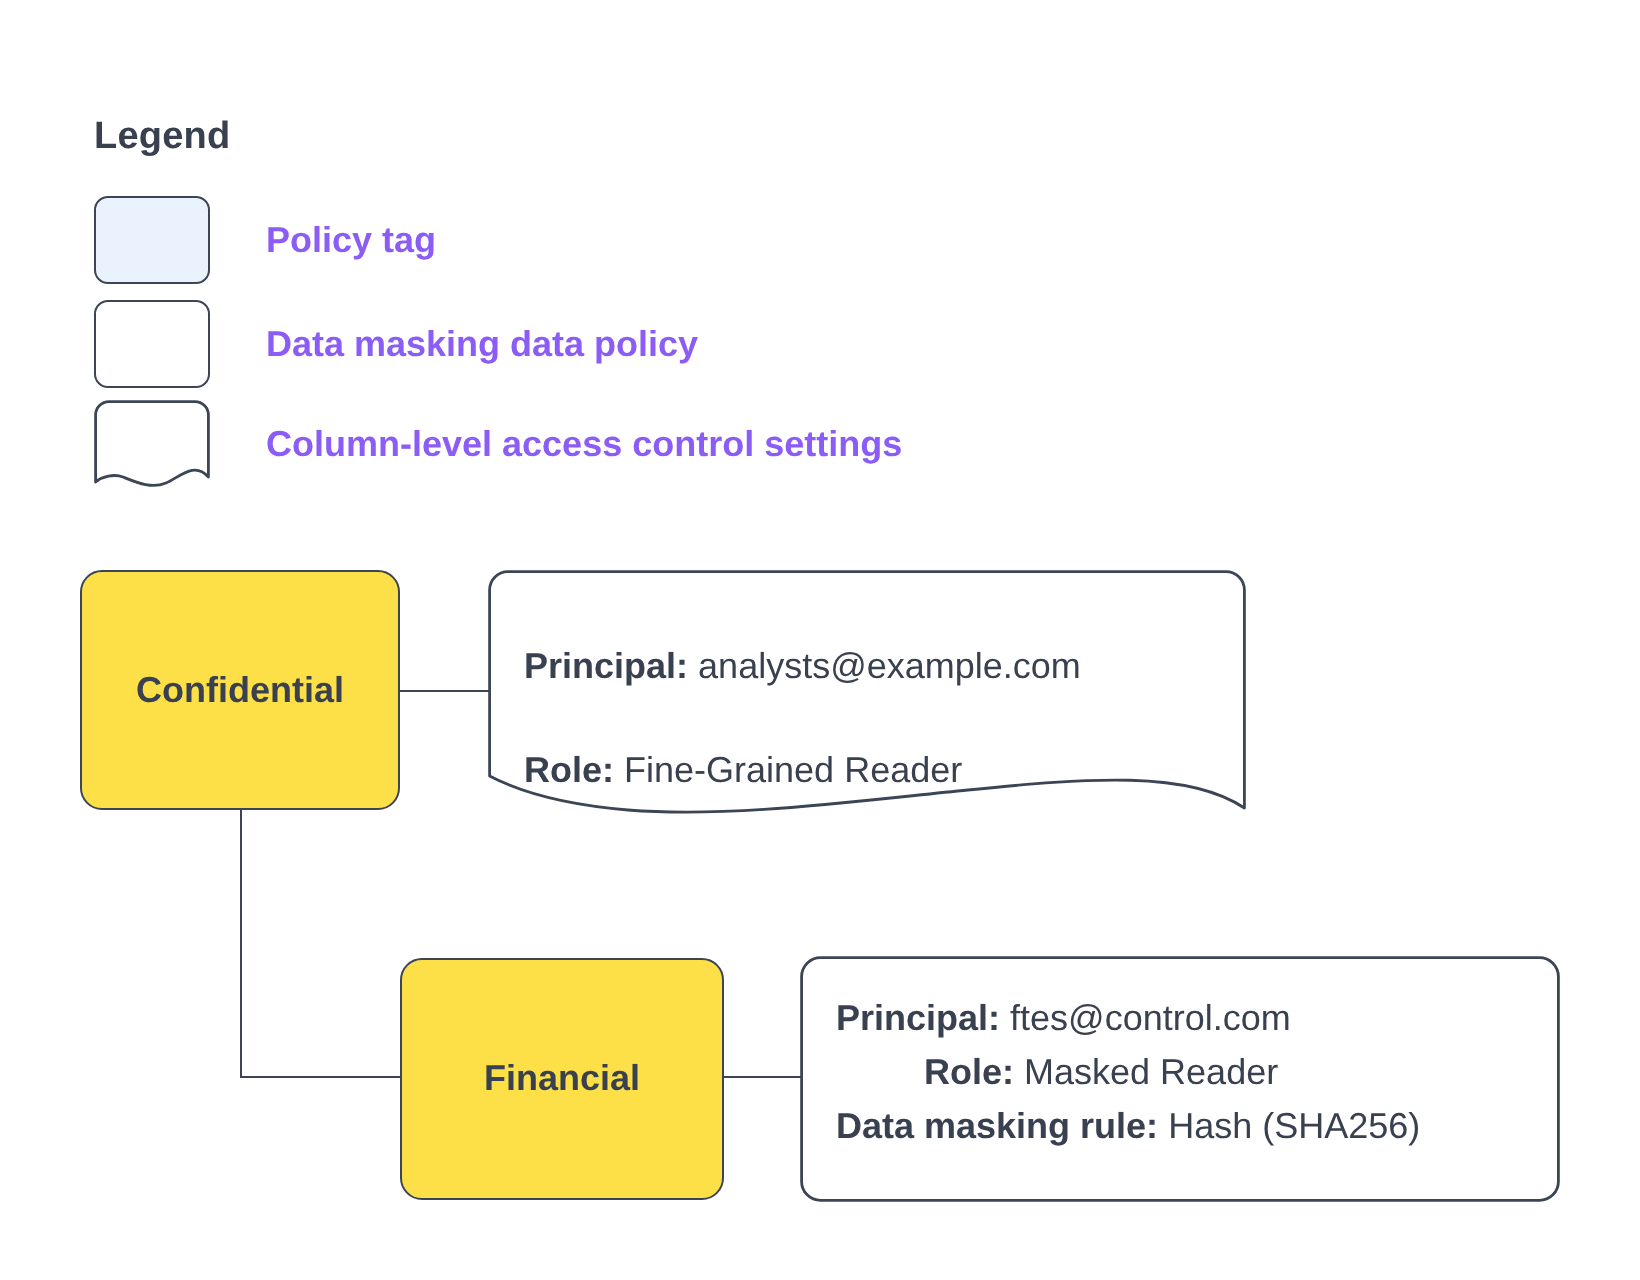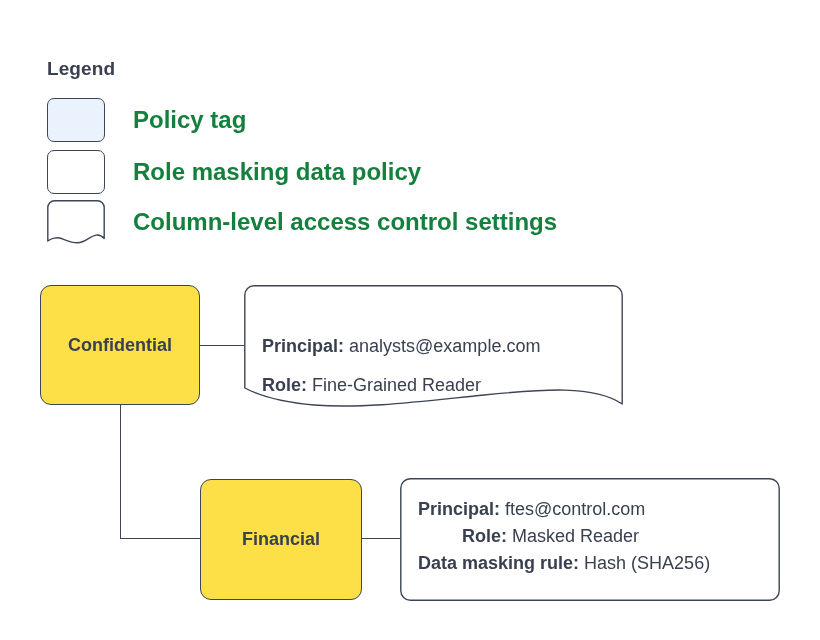--- a/index.html
+++ b/index.html
@@ -46,23 +46,23 @@
     width: 58px;
     height: 44px;
   }
   .legend-row .legend-label {
     position: absolute;
     left: 86px;
     top: 0;
     height: 44px;
     line-height: 44px;
     white-space: nowrap;
-    font-size: 24px;
+    font-size: 18px;
     font-weight: bold;
-    color: #15803d;
+    color: #8b5cf6;
   }
 
   .sw-box {
     width: 100%;
     height: 100%;
     box-sizing: border-box;
     border: 1.4px solid #3b4556;
     border-radius: 7px;
     background: #ffffff;
   }
@@ -122,21 +122,21 @@
     <div class="swatch">
       <div class="sw-box filled"></div>
     </div>
     <div class="legend-label">Policy tag</div>
   </div>
 
   <div class="legend-row" style="top:150px;">
     <div class="swatch">
       <div class="sw-box"></div>
     </div>
-    <div class="legend-label">Role masking data policy</div>
+    <div class="legend-label">Data masking data policy</div>
   </div>
 
   <div class="legend-row" style="top:200px;">
     <div class="swatch">
       <svg class="sw-wave" viewBox="0 0 58 44" preserveAspectRatio="none">
         <path d="M 7.5 0.8 L 50.5 0.8 A 6.7 6.7 0 0 1 57.2 7.5
                  L 57.2 38.5
                  C 50 30.5 43 38.5 36 41.5
                  C 29 44.5 22 41.5 14.5 38.5
                  C 10 36.7 4 38.4 0.8 41.0
@@ -165,21 +165,21 @@
   <div class="callout" style="left:244px; top:285px; width:379px; height:125px;">
     <svg class="shape" viewBox="0 0 379 125" preserveAspectRatio="none">
       <path d="M 10 0.8 L 369 0.8 A 9.2 9.2 0 0 1 378.2 10
                L 378.2 119
                C 350 100 300 104 240 110
                C 180 116 120 124 70 120
                C 40 117.5 18 112 0.8 103
                L 0.8 10
                A 9.2 9.2 0 0 1 10 0.8 Z" fill="#ffffff" stroke="#3b4556" stroke-width="1.4" stroke-linejoin="round"></path>
     </svg>
-    <div class="ctext" style="top:48px;">
+    <div class="ctext" style="top:35px;">
       <span class="k">Principal:</span>
       <span class="v">analysts@example.com</span>
     </div>
     <div class="ctext" style="top:48px;margin-top:39px;">
       <span class="k">Role:</span>
       <span class="v">Fine-Grained Reader</span>
     </div>
   </div>
 
   <div class="callout" style="left:400px; top:478px; width:380px; height:123px;">

